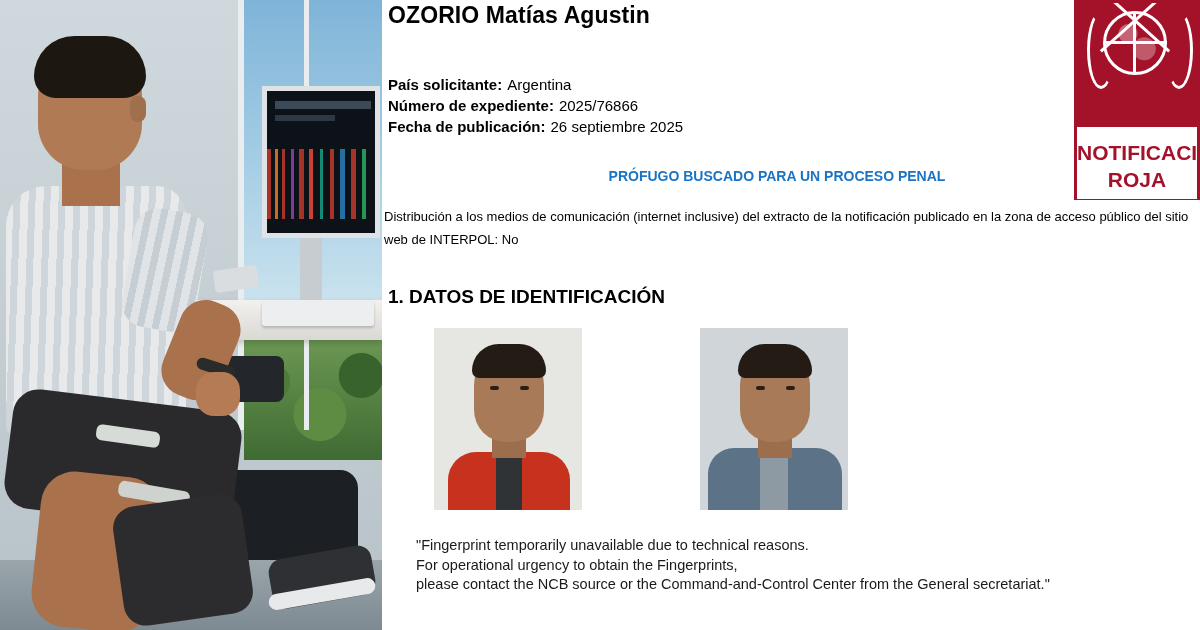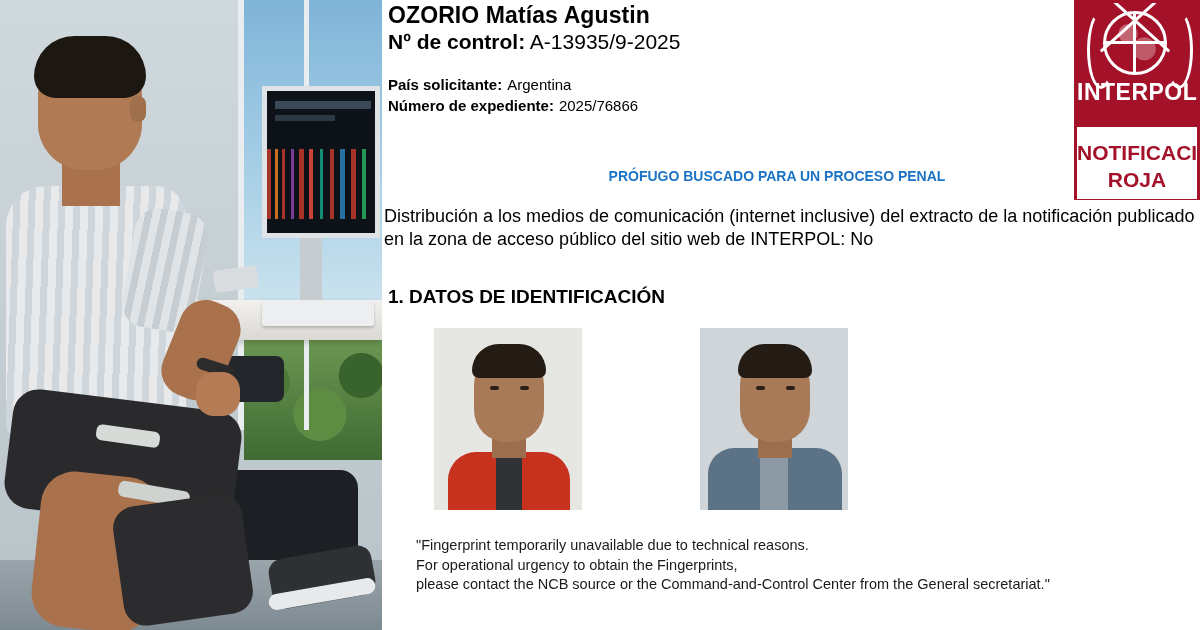--- a/index.html
+++ b/index.html
@@ -261,21 +261,21 @@
     text-align: center;
     color: #1a73c4;
     font-weight: bold;
     font-size: 14px;
   }
 
   .distrib {
     position: absolute;
     left: 2px; top: 205px;
     width: 812px;
-    font-size: 18px;
+    font-size: 13px;
     line-height: 23px;
   }
 
   .section-title {
     position: absolute;
     left: 6px; top: 286px;
     font-size: 19px;
     font-weight: bold;
   }
 
@@ -442,31 +442,30 @@
     </div>
   </div>
 
   <div class="doc">
 
     <div class="name-line">
       <span class="surname">OZORIO</span>
       <span class="given">Matías Agustin</span>
     </div>
 
-    <div class="control-line">
-      <span class="lbl">Nº de control:</span>
-      <span class="val">A-13935/9-2025</span>
-    </div>
 
     <div class="meta">
       <div class="row">
         <span class="lbl">País solicitante:</span><span class="val">Argentina</span>
       </div>
       <div class="row">
         <span class="lbl">Número de expediente:</span><span class="val">2025/76866</span>
+      </div>
+      <div class="row">
+        <span class="lbl">Fecha de publicación:</span><span class="val">26 septiembre 2025</span>
       </div>
     </div>
 
     <div class="wanted">PRÓFUGO BUSCADO PARA UN PROCESO PENAL</div>
 
     <div class="distrib">Distribución a los medios de comunicación (internet inclusive) del extracto de la notificación publicado en la zona de acceso público del sitio web de INTERPOL: No</div>
 
     <div class="section-title">1. DATOS DE IDENTIFICACIÓN</div>
 
     <div class="mug mug-left">
@@ -496,21 +495,20 @@
     </div>
   </div>
 
   <div class="badge">
     <div class="badge-top">
       <div class="badge-sword"></div>
       <div class="badge-sword2"></div>
       <div class="badge-laurel-l"></div>
       <div class="badge-laurel-r"></div>
       <div class="badge-globe"></div>
-      <div class="badge-word">INTERPOL</div>
     </div>
     <div class="badge-bottom">
       <div>NOTIFICACIÓN</div>
       <div>ROJA</div>
     </div>
   </div>
 
 </div>
 
 </body></html>

